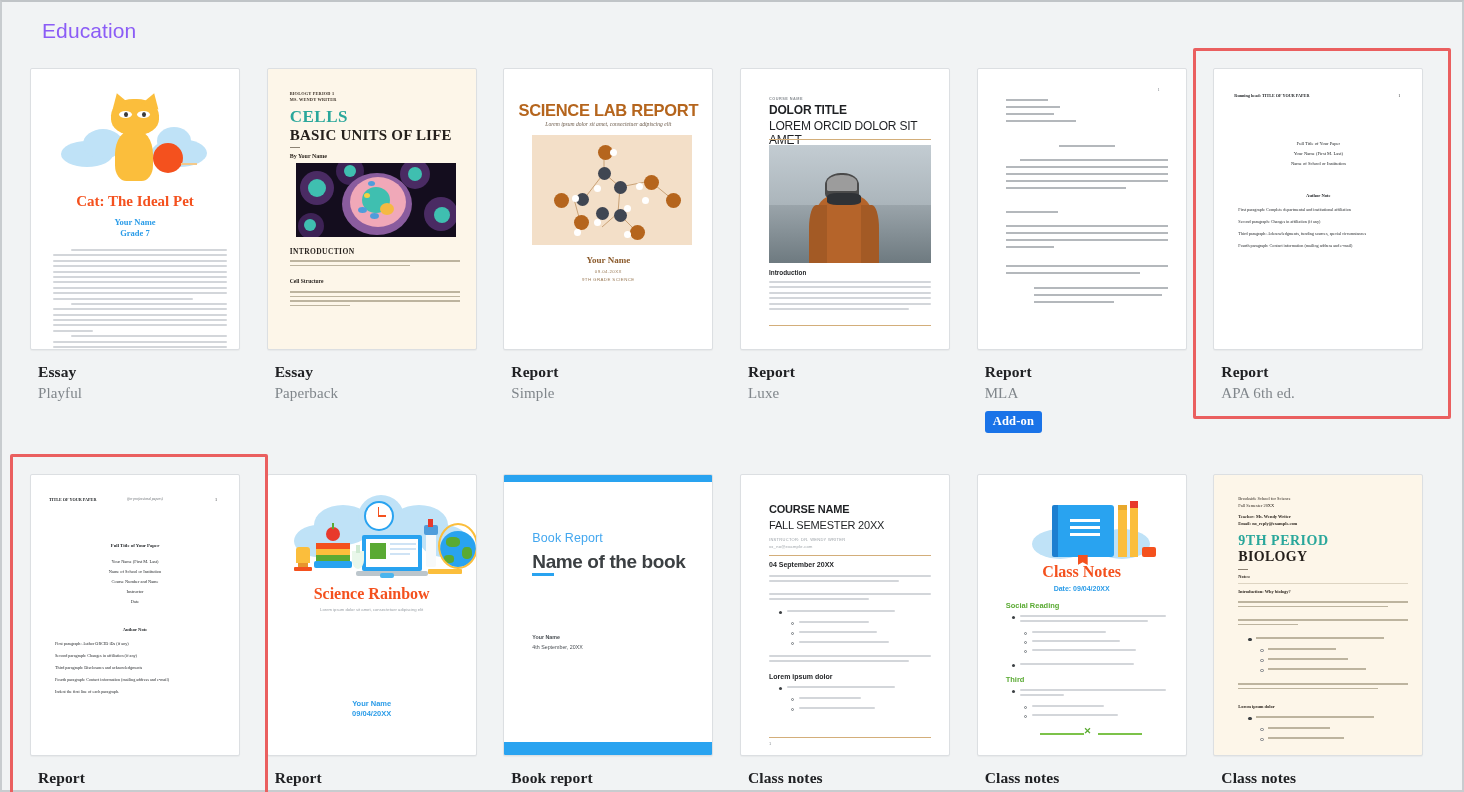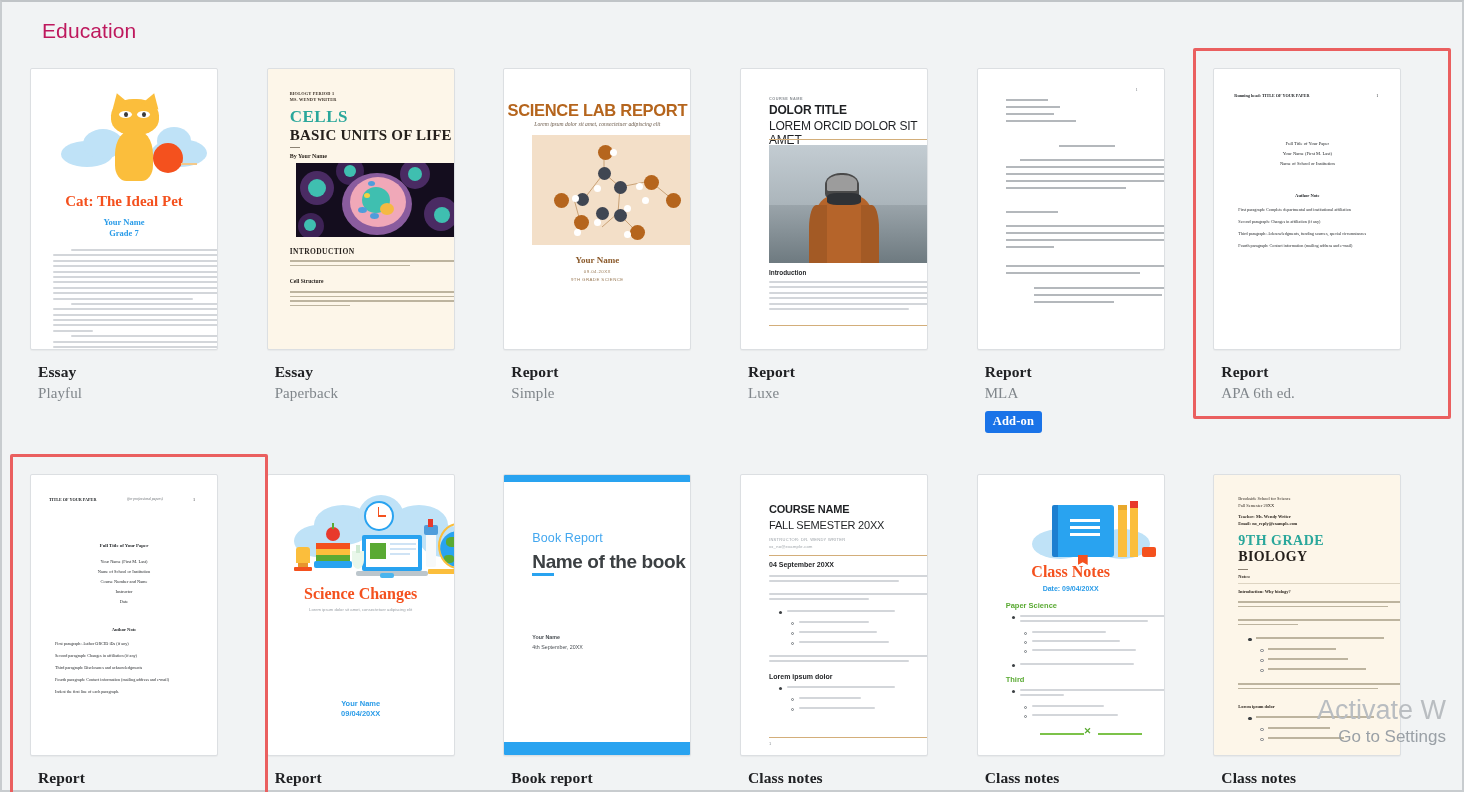--- a/index.html
+++ b/index.html
@@ -14,41 +14,41 @@
     width: 1464px; height: 792px;
     background: #f1f3f4;
     border-left: 2px solid #c8cccf;
     border-right: 2px solid #c8cccf;
     border-bottom: 2px solid #c8cccf;
     border-top: 2px solid #c0c4c7;
   }
   .section-title {
     position: absolute;
     left: 40px; top: 17px;
-    font-size: 21px; color: #be185d;
+    font-size: 21px; color: #8b5cf6;
     letter-spacing: .1px;
     font-weight: 400;
   }
   .grid {
     position: absolute;
     left: 28px; top: 66px;
     width: 1420px;
   }
   .row { display: flex; }
   .cell {
     width: 239px;
     position: relative;
   }
   .card {
     width: 218px;
     margin: 0 auto 0 0;
     position: relative;
   }
   .thumb {
-    width: 188px; height: 282px;
+    width: 210px; height: 282px;
     background: #fff;
     border: 1px solid #dcdfe2;
     border-radius: 2px;
     overflow: hidden;
     position: relative;
     box-shadow: 0 1px 1px rgba(0,0,0,.04);
   }
   .label-wrap { padding: 12px 0 0 8px; font-family: Liberation Serif, serif; }
   .t-title {
     font-size: 15.5px; color: #202124; font-weight: 700;
@@ -475,21 +475,21 @@
             <div style="position:absolute;left:158px;top:56px;width:10px;height:36px;background:#f7f9fa;border-radius:2px;"></div>
             <div style="position:absolute;left:156px;top:50px;width:14px;height:10px;background:#4f9ddb;border-radius:2px;"></div>
             <div style="position:absolute;left:160px;top:44px;width:5px;height:8px;background:#e8392c;"></div>
             <div style="position:absolute;left:172px;top:56px;width:36px;height:36px;border-radius:50%;background:#29a3f0;"></div>
             <div style="position:absolute;left:178px;top:62px;width:14px;height:10px;background:#5aaa33;border-radius:40%;"></div>
             <div style="position:absolute;left:194px;top:72px;width:10px;height:12px;background:#5aaa33;border-radius:40%;"></div>
             <div style="position:absolute;left:176px;top:80px;width:10px;height:8px;background:#5aaa33;border-radius:40%;"></div>
             <div style="position:absolute;left:170px;top:48px;width:40px;height:46px;border:2px solid #fbbe3c;border-radius:50%;"></div>
             <div style="position:absolute;left:112px;top:98px;width:14px;height:5px;background:#4ab5ee;border-radius:2px;"></div>
             <div style="position:absolute;left:160px;top:94px;width:34px;height:5px;background:#fbbe3c;border-radius:1px;"></div>
-            <div class="sr-title" style="top:110px;">Science Changes</div>
+            <div class="sr-title" style="top:110px;">Science Rainbow</div>
             <div class="sr-sub" style="top:132px;">Lorem ipsum dolor sit amet, consectetuer adipiscing elit</div>
             <div class="sr-name" style="top:224px;">Your Name</div>
             <div class="sr-name" style="top:234px;">09/04/20XX</div>
           </div>
           <div class="label-wrap">
             <div class="t-title">Report</div>
             <div class="t-sub">Playful</div>
           </div>
         </div>
       </div>
@@ -584,21 +584,21 @@
             <div style="position:absolute;left:92px;top:51px;width:30px;height:3px;background:#fff;"></div>
             <div style="position:absolute;left:92px;top:58px;width:30px;height:3px;background:#fff;"></div>
             <div style="position:absolute;left:100px;top:80px;width:10px;height:10px;background:#f4511e;clip-path:polygon(0 0,100% 0,100% 100%,50% 72%,0 100%);"></div>
             <div style="position:absolute;left:140px;top:34px;width:9px;height:48px;background:#fbbe3c;"></div>
             <div style="position:absolute;left:140px;top:30px;width:9px;height:5px;background:#e8a82c;"></div>
             <div style="position:absolute;left:152px;top:32px;width:8px;height:50px;background:#fbbe3c;"></div>
             <div style="position:absolute;left:152px;top:26px;width:8px;height:7px;background:#e8392c;"></div>
             <div style="position:absolute;left:164px;top:72px;width:14px;height:10px;background:#f4511e;border-radius:2px;"></div>
             <div class="cn-title" style="top:88px;">Class Notes</div>
             <div class="cn-date" style="top:110px;">Date: 09/04/20XX</div>
-            <div class="cn-sec" style="left:28px;top:126px;">Paper Science</div>
+            <div class="cn-sec" style="left:28px;top:126px;">Social Reading</div>
             <div class="bul" style="left:34px;top:141px;"></div>
             <div class="lines" style="left:42px;top:140px;width:148px;">
               <div class="ln f" style="width:146px"></div>
                 <div class="ln f" style="width:128px"></div>
             </div>
             <div class="bulo" style="left:46px;top:157px;"></div>
             <div class="lines" style="left:54px;top:156px;width:90px;">
                 <div class="ln f" style="width:74px"></div>
               </div>
             <div class="bulo" style="left:46px;top:166px;"></div>
@@ -638,21 +638,21 @@
         </div>
       </div>
 
       <div class="cell">
         <div class="card">
           <div class="thumb cp-bg">
             <div class="cp-s" style="left:24px;top:20px;font-weight:400;">Brookside School for Science</div>
             <div class="cp-s" style="left:24px;top:27px;font-weight:400;">Fall Semester 20XX</div>
             <div class="cp-s" style="left:24px;top:38px;">Teacher: Ms. Wendy Writer</div>
             <div class="cp-s" style="left:24px;top:45px;">Email: no_reply@example.com</div>
-            <div class="cp-g" style="left:24px;top:58px;">9TH GRADE</div>
+            <div class="cp-g" style="left:24px;top:58px;">9TH PERIOD</div>
             <div class="cp-b" style="left:24px;top:74px;">BIOLOGY</div>
             <div style="position:absolute;left:24px;top:94px;width:10px;height:1.4px;background:#8c8273;"></div>
             <div class="cp-s" style="left:24px;top:98px;">Notes:</div>
             <div style="position:absolute;left:24px;top:108px;width:170px;height:1px;background:#ddd4c2;"></div>
             <div class="cp-s" style="left:24px;top:113px;">Introduction: Why biology?</div>
             <div class="lines" style="left:24px;top:126px;width:170px;">
               <div class="pb-ln"></div>
                 <div class="pb-ln" style="width:150px"></div>
             </div>
             <div class="lines" style="left:24px;top:144px;width:170px;">
@@ -695,18 +695,14 @@
           </div>
           <div class="label-wrap">
             <div class="t-title">Class notes</div>
             <div class="t-sub">Paperback</div>
           </div>
         </div>
       </div>
     </div>
   </div>
 
-  <div class="watermark">
-    <div class="wm1">Activate W</div>
-    <div class="wm2">Go to Settings</div>
-  </div>
 
 </div>
 
 </body></html>

